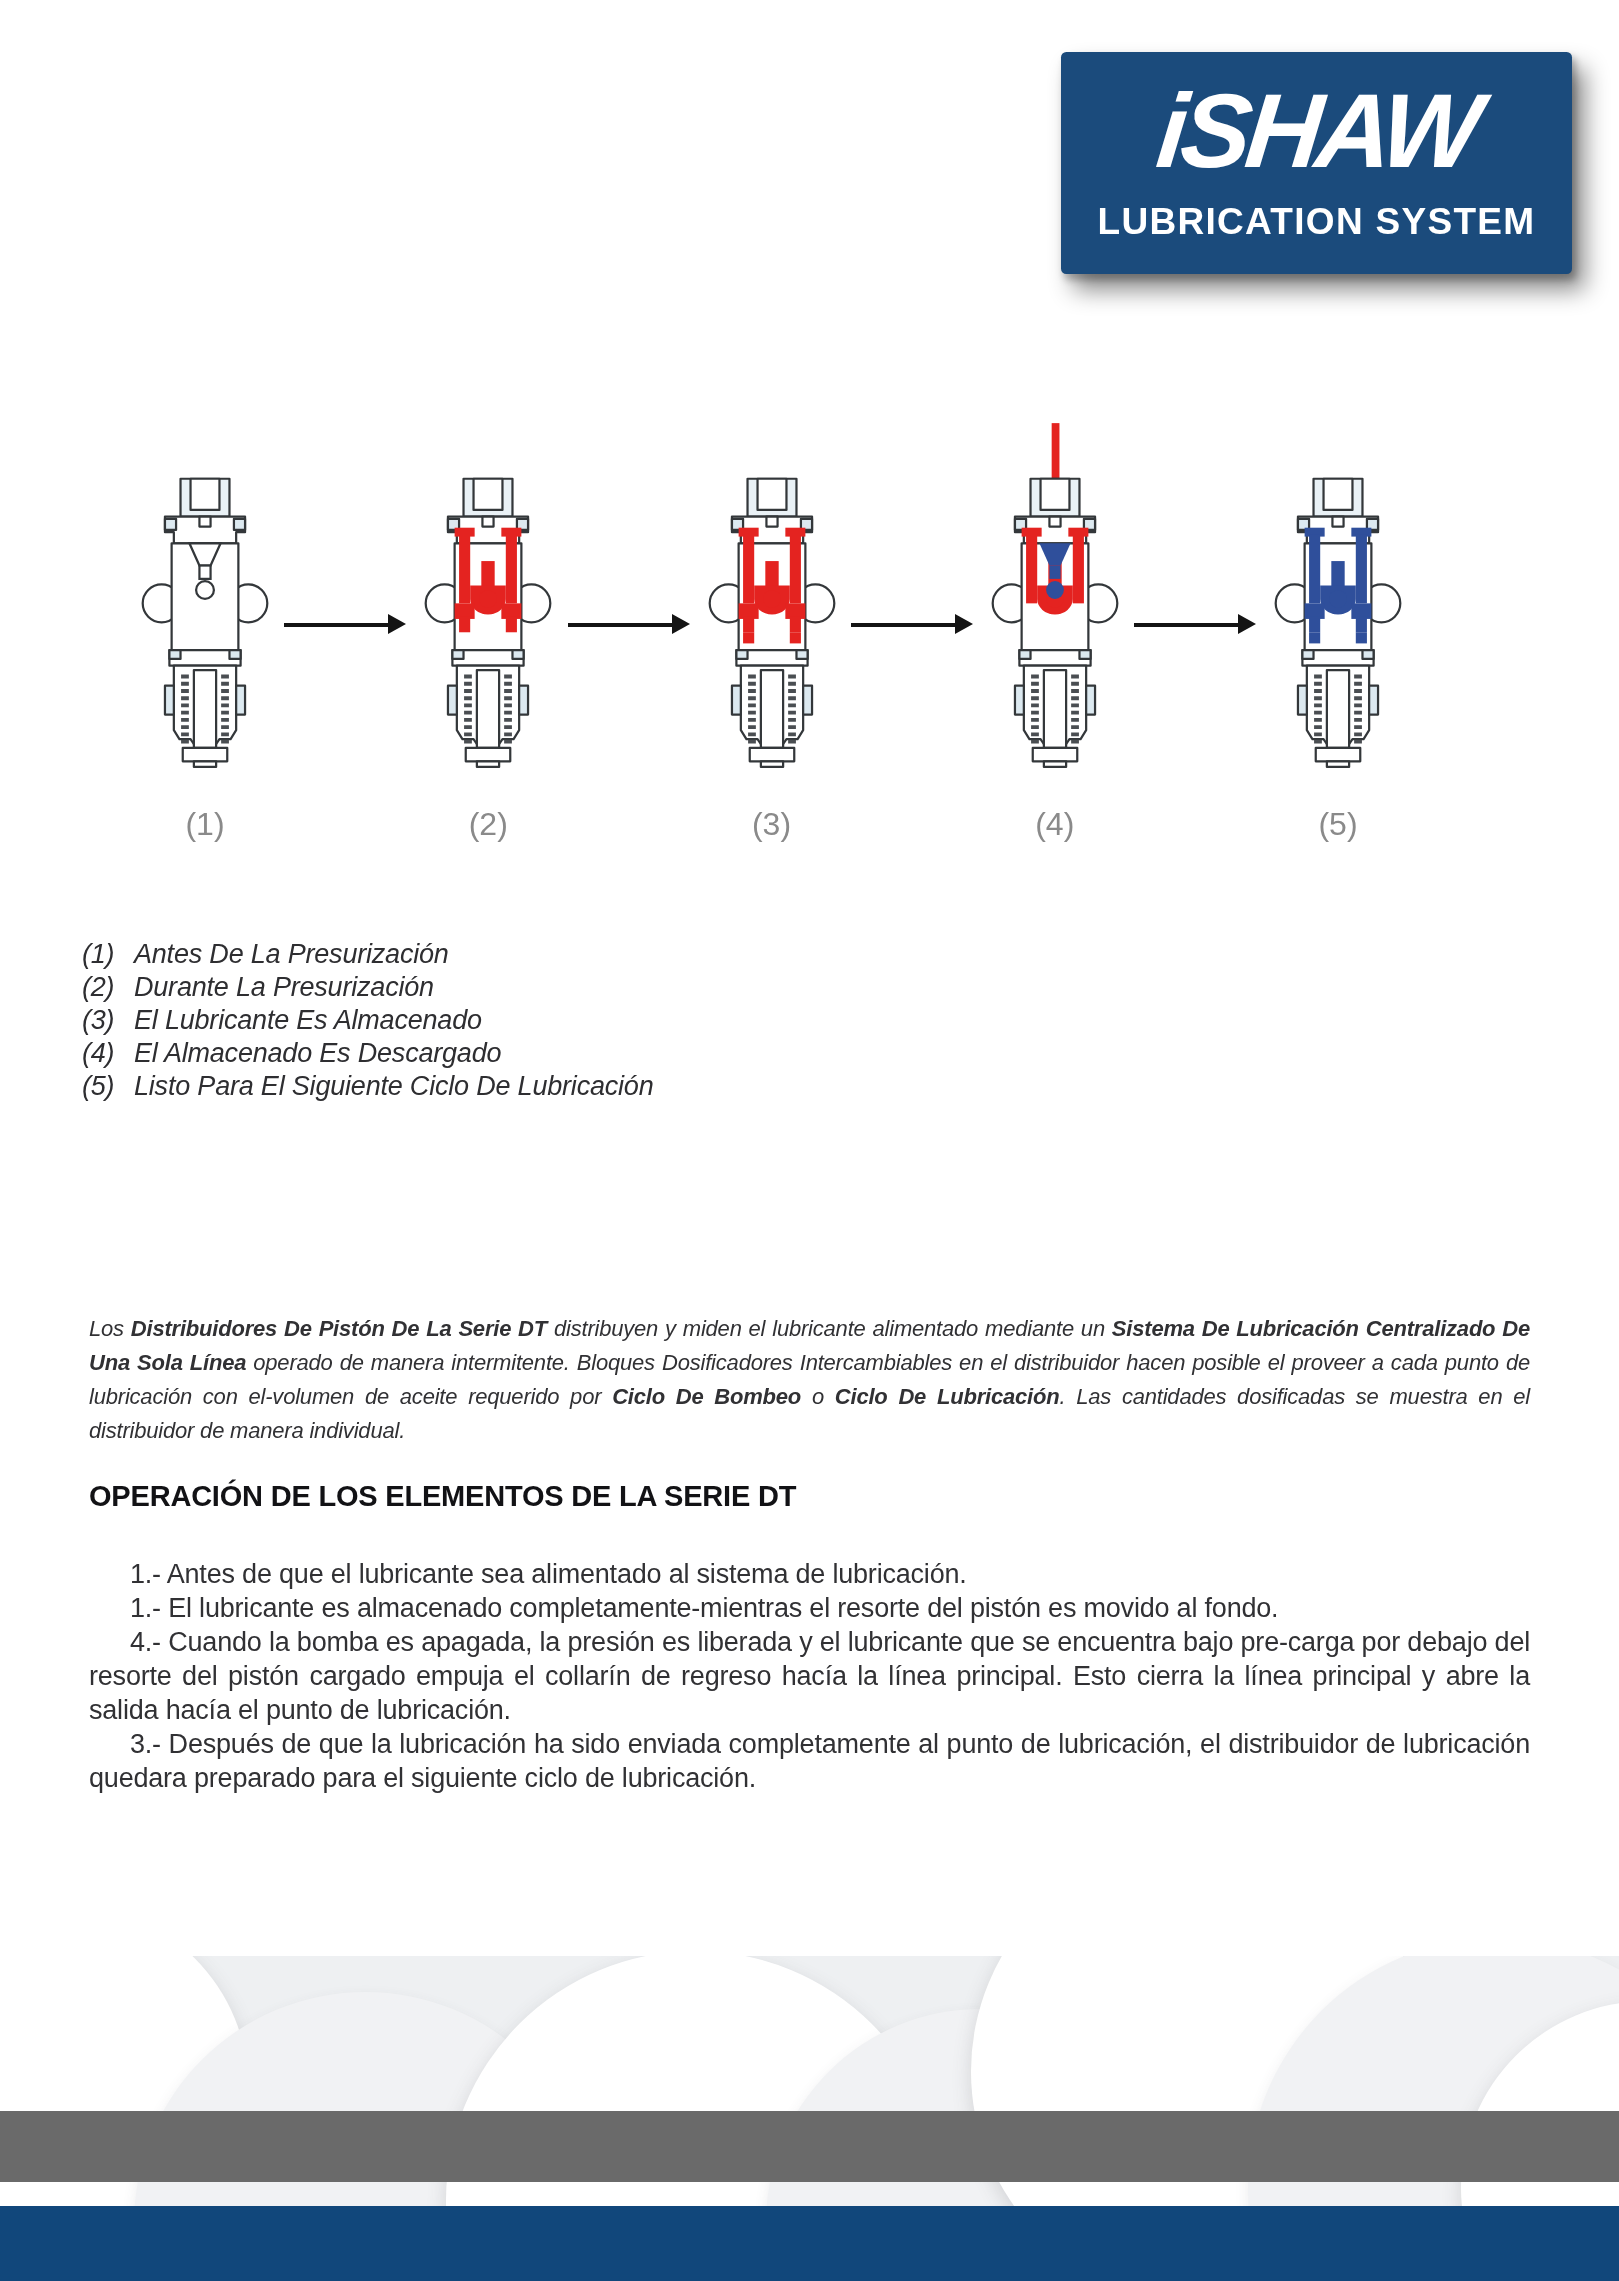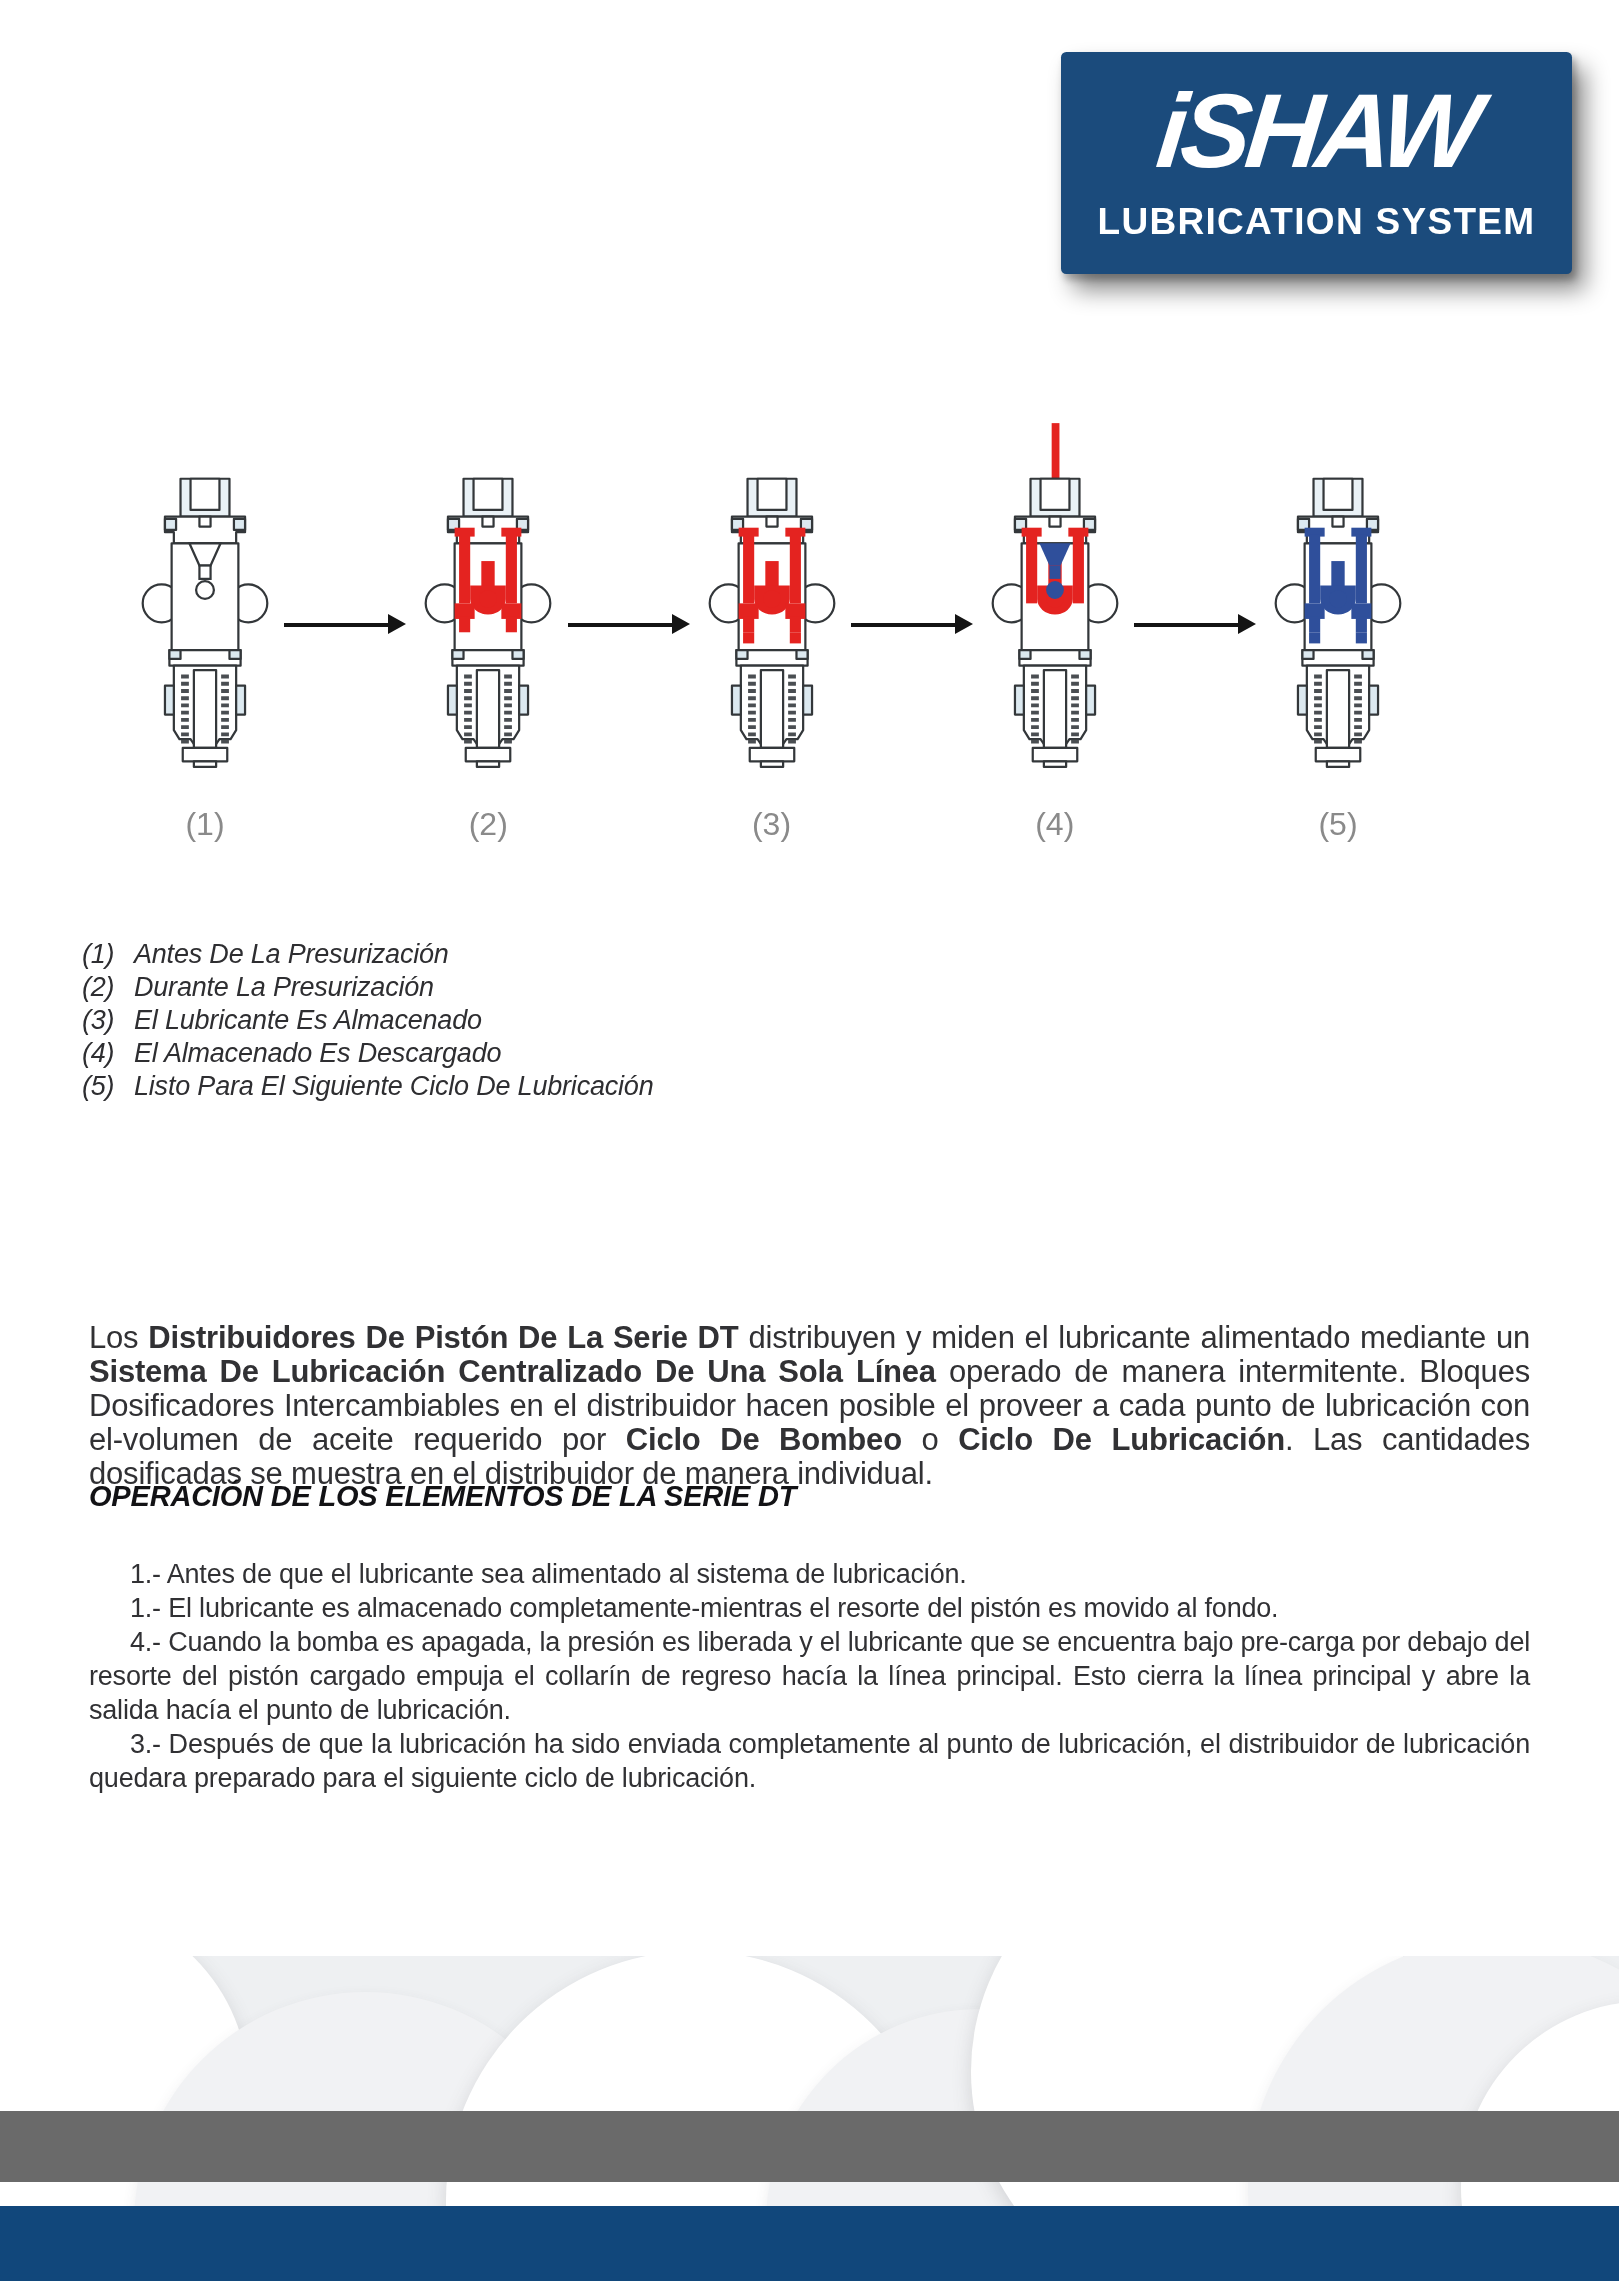--- a/index.html
+++ b/index.html
@@ -60,28 +60,28 @@
   }
 
   
   .captions{left:82px;top:938px;}
   .cap-row{display:flex;font-style:italic;font-size:27px;line-height:33px;color:#2e2e31;letter-spacing:-0.2px;}
   .cap-num{width:52px;flex:none;}
 
   
   .intro{
     left:89px;top:1290px;width:1441px;
-    font-size:31px;line-height:34px;text-align:justify;
+    font-style:italic;font-size:22px;line-height:34px;text-align:justify;
     color:#313134;letter-spacing:-0.2px;
   }
   .intro b{font-weight:bold;}
 
   
   .op-heading{
-    left:89px;top:1456px;font-size:29px;font-weight:bold;font-style:italic;
+    left:89px;top:1456px;font-size:29px;font-weight:bold;
     color:#121215;letter-spacing:-0.2px;
   }
   .steps{
     left:89px;top:1557px;width:1441px;
     font-size:27px;line-height:34px;text-align:justify;
     color:#313134;letter-spacing:-0.2px;
   }
   .step{margin:0;text-indent:41px;}
 
   

